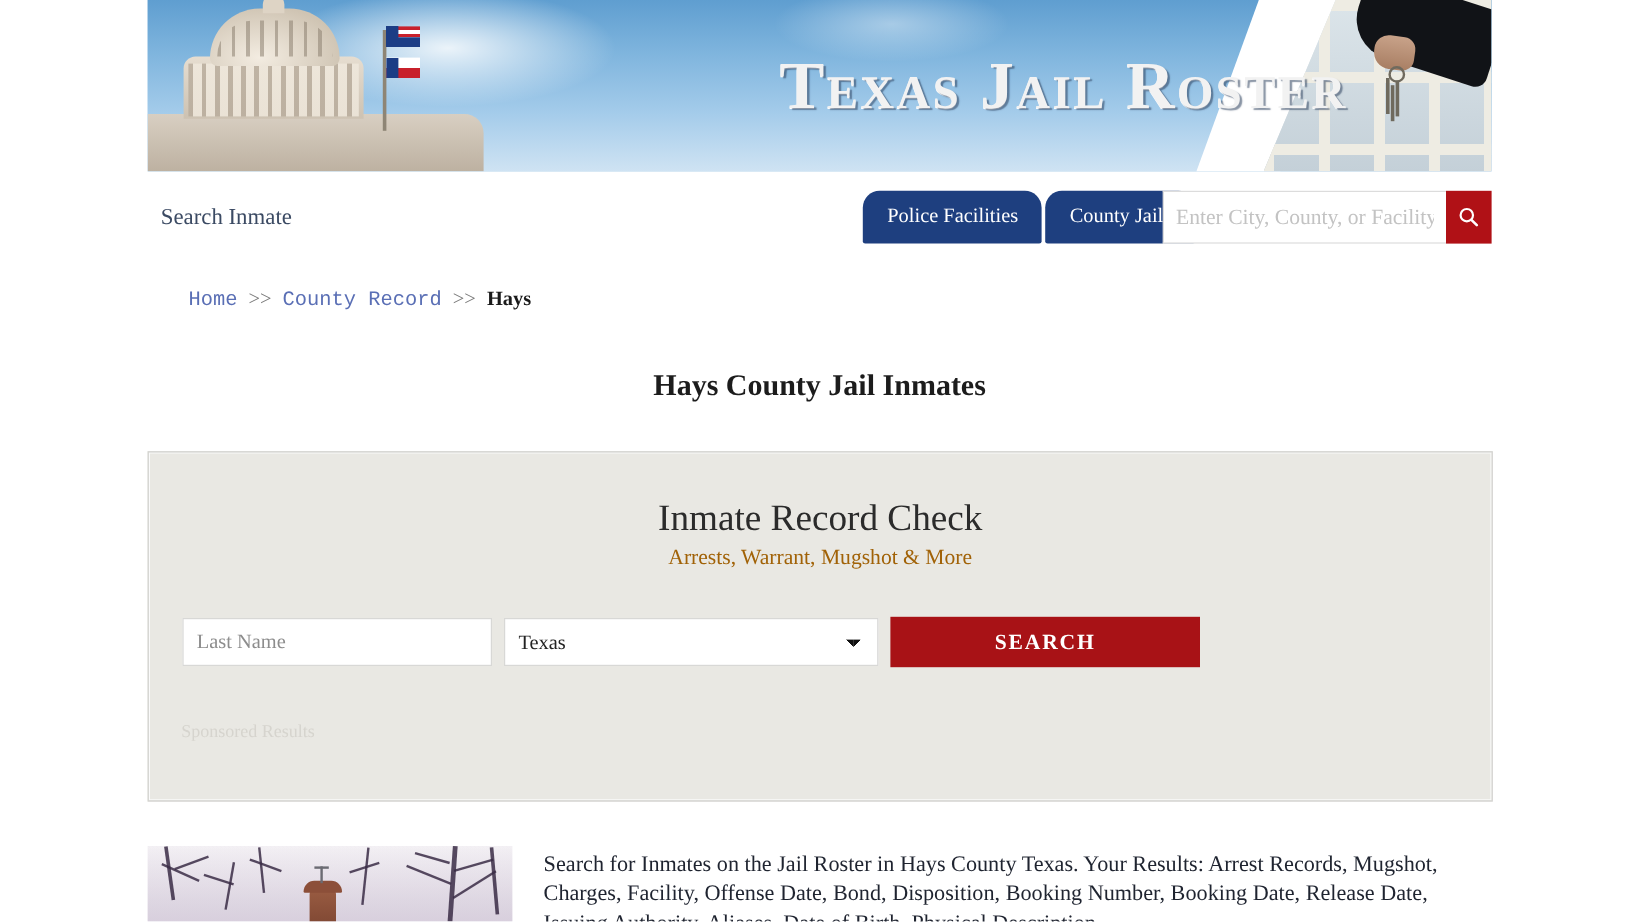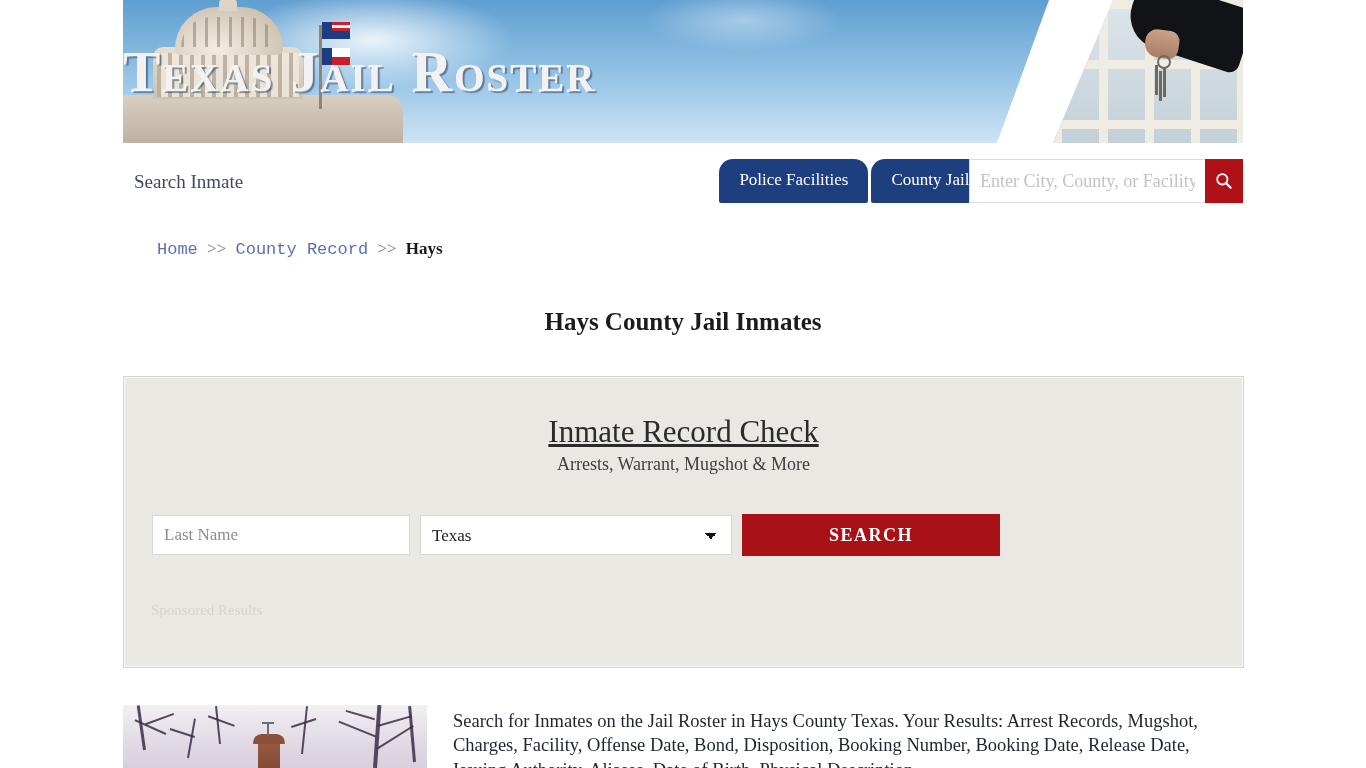--- a/index.html
+++ b/index.html
@@ -119,21 +119,21 @@
     background:#6f6a5e; box-shadow: 8px 2px 0 0 #6f6a5e, 4px 6px 0 0 #6f6a5e;
   }
   .banner-white-wedge {
     position:absolute; top:0; right:150px; width:70px; height:143px;
     background:#ffffff;
     transform: skewX(-20deg);
   }
   .banner-title {
     position: absolute;
     left: 0; right: 0; top: 40px;
-    text-align: left;
+    text-align: right;
     padding-right: 120px;
     font-family: "Liberation Serif", serif;
     font-size: 56px;
     font-weight: 700;
     letter-spacing: 2px;
     font-variant: small-caps;
     color: #f2f2f2;
     text-shadow: 2px 2px 1px rgba(40,60,90,.55), 0 1px 0 #ffffff;
   }
 
@@ -215,27 +215,26 @@
     border: 1px solid #d3d3d0;
     box-shadow: 0 0 0 1px #fafafa inset;
   }
   .rc-title {
     text-align:center;
     margin-top: 37px;
     font-size: 31px;
     font-weight: 400;
     color:#2b2b2b;
     font-family: "Liberation Serif", serif;
-    text-decoration: underline;
   }
   .rc-sub {
     text-align:center;
     margin-top: 4px;
     font-size: 18px;
-    color:#404040;
+    color:#a16207;
     font-family: "Liberation Serif", serif;
   }
   .rc-form {
     position:absolute; left:28px; top:137px;
     display:flex; gap:10px; align-items:center;
   }
   .rc-input {
     width: 258px; height: 40px;
     border:1px solid #d8d8d6;
     background:#ffffff;

